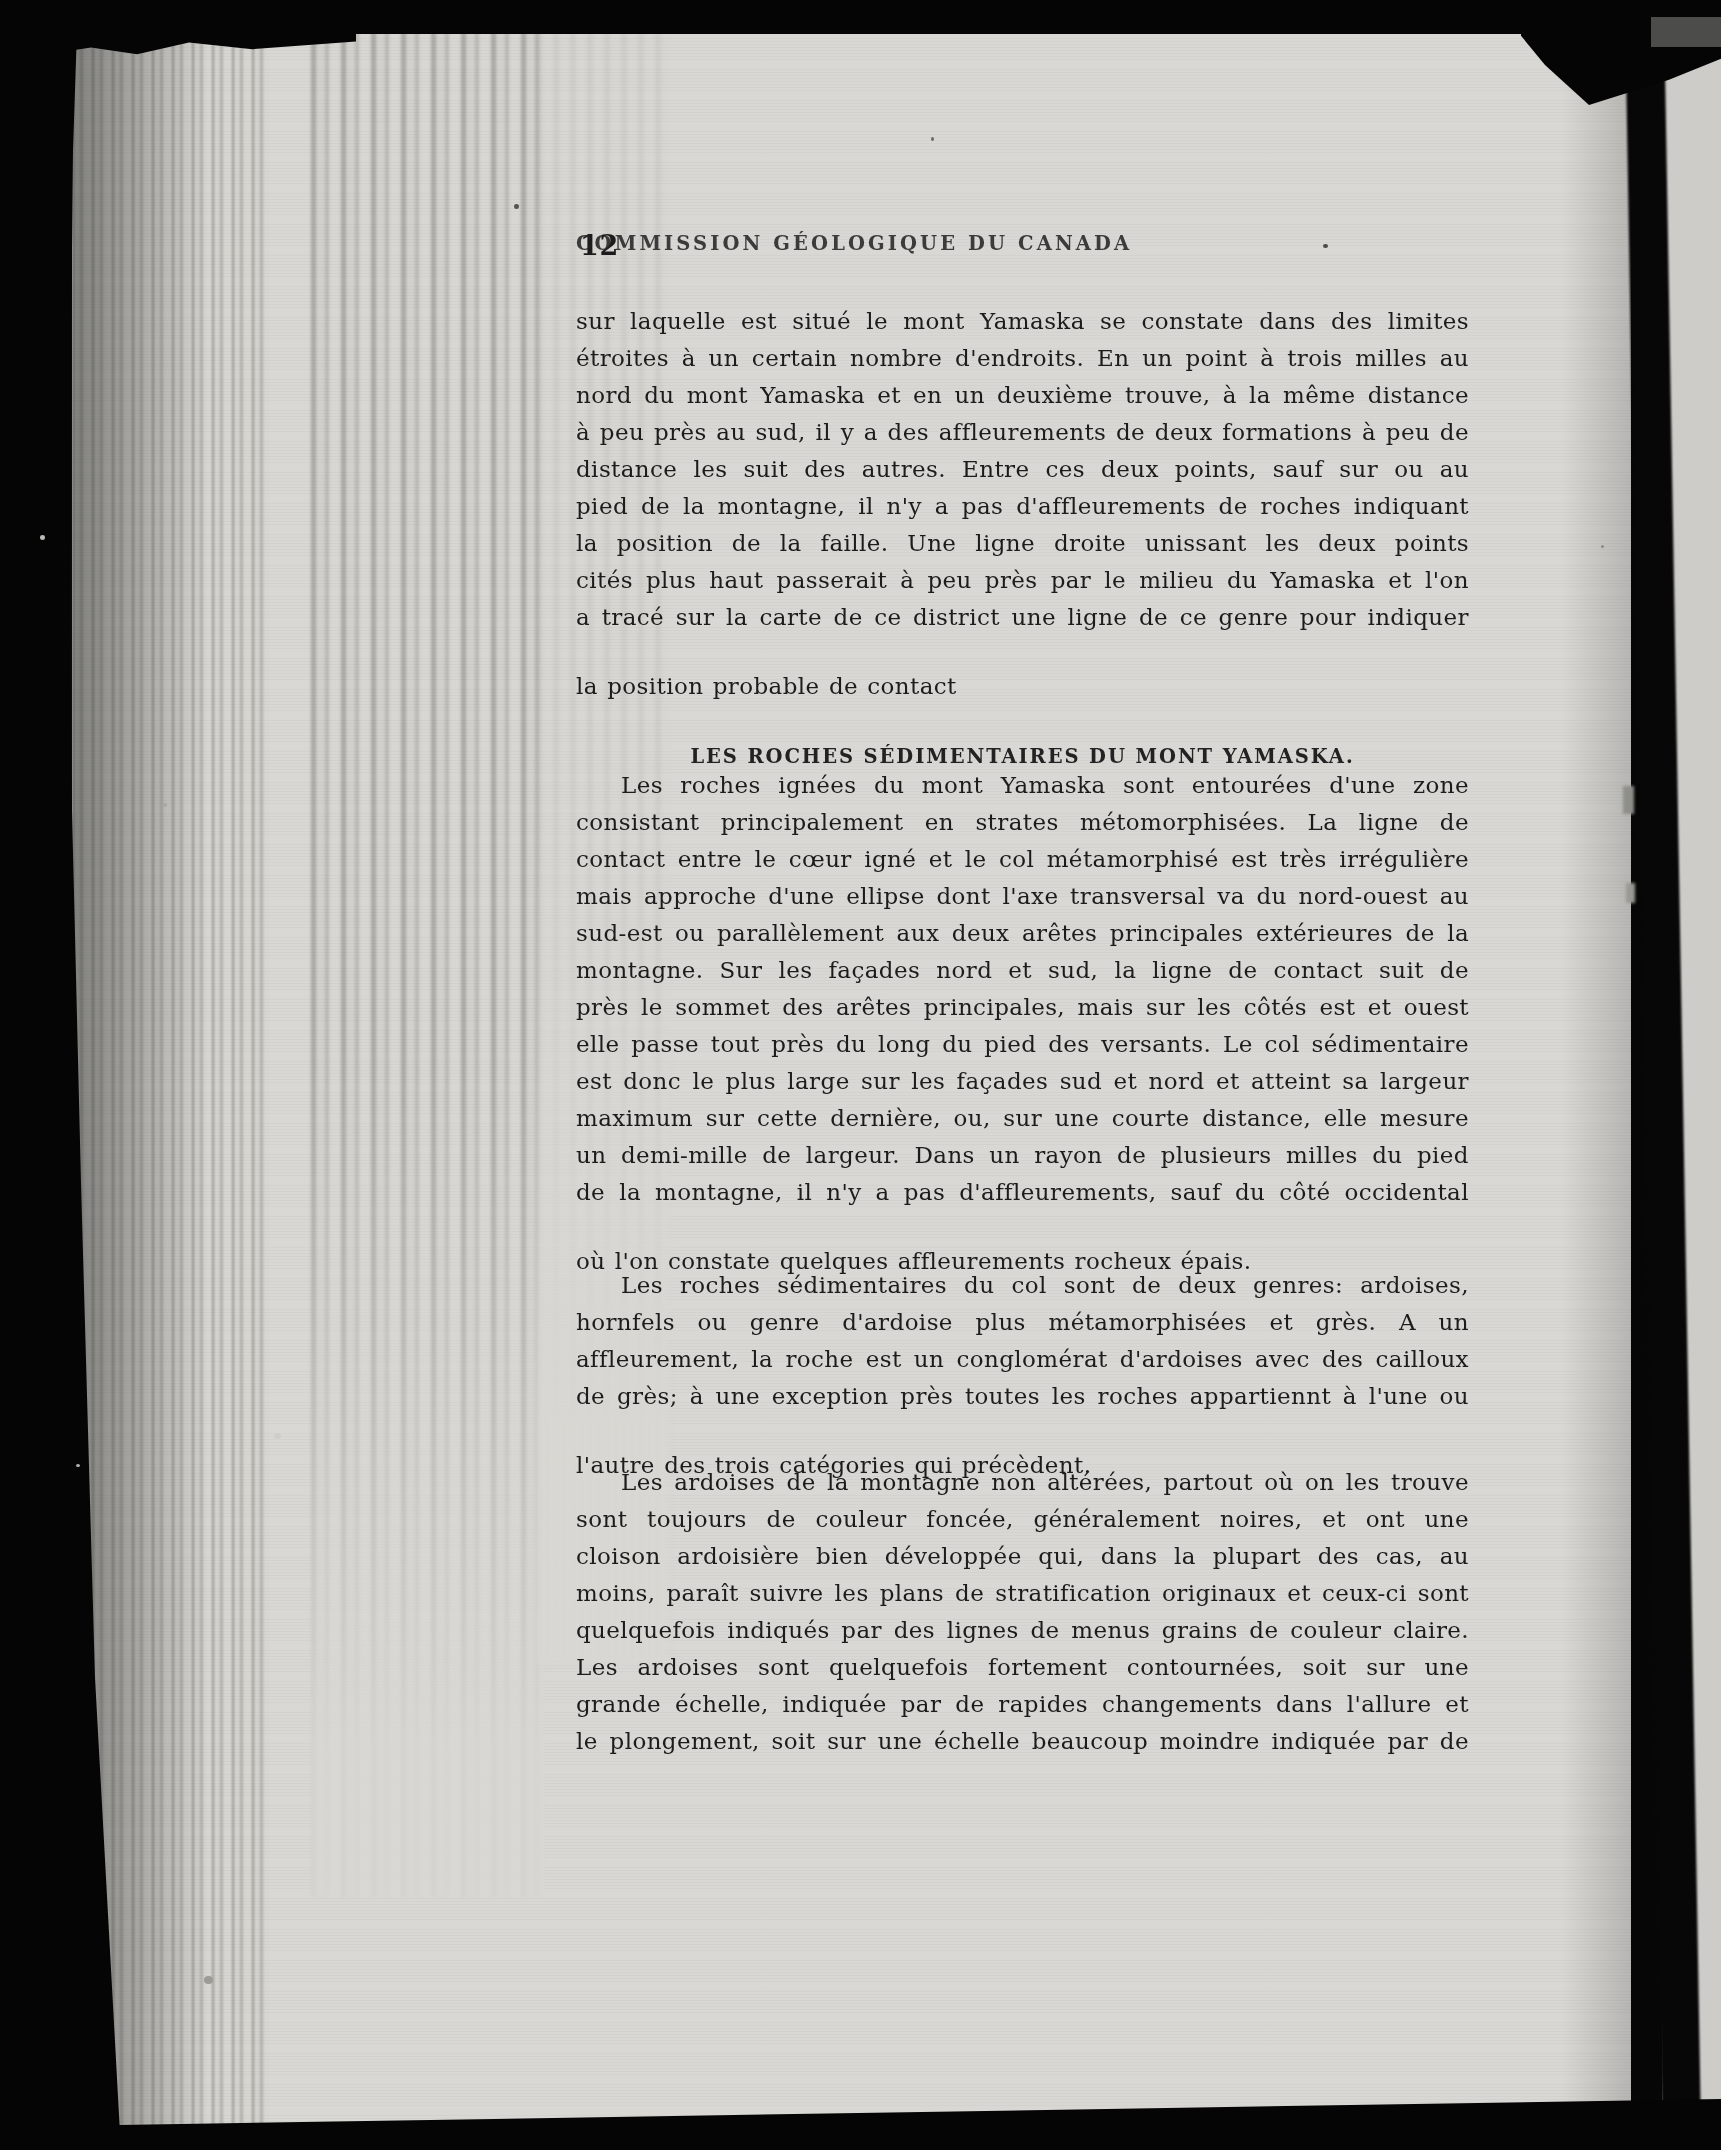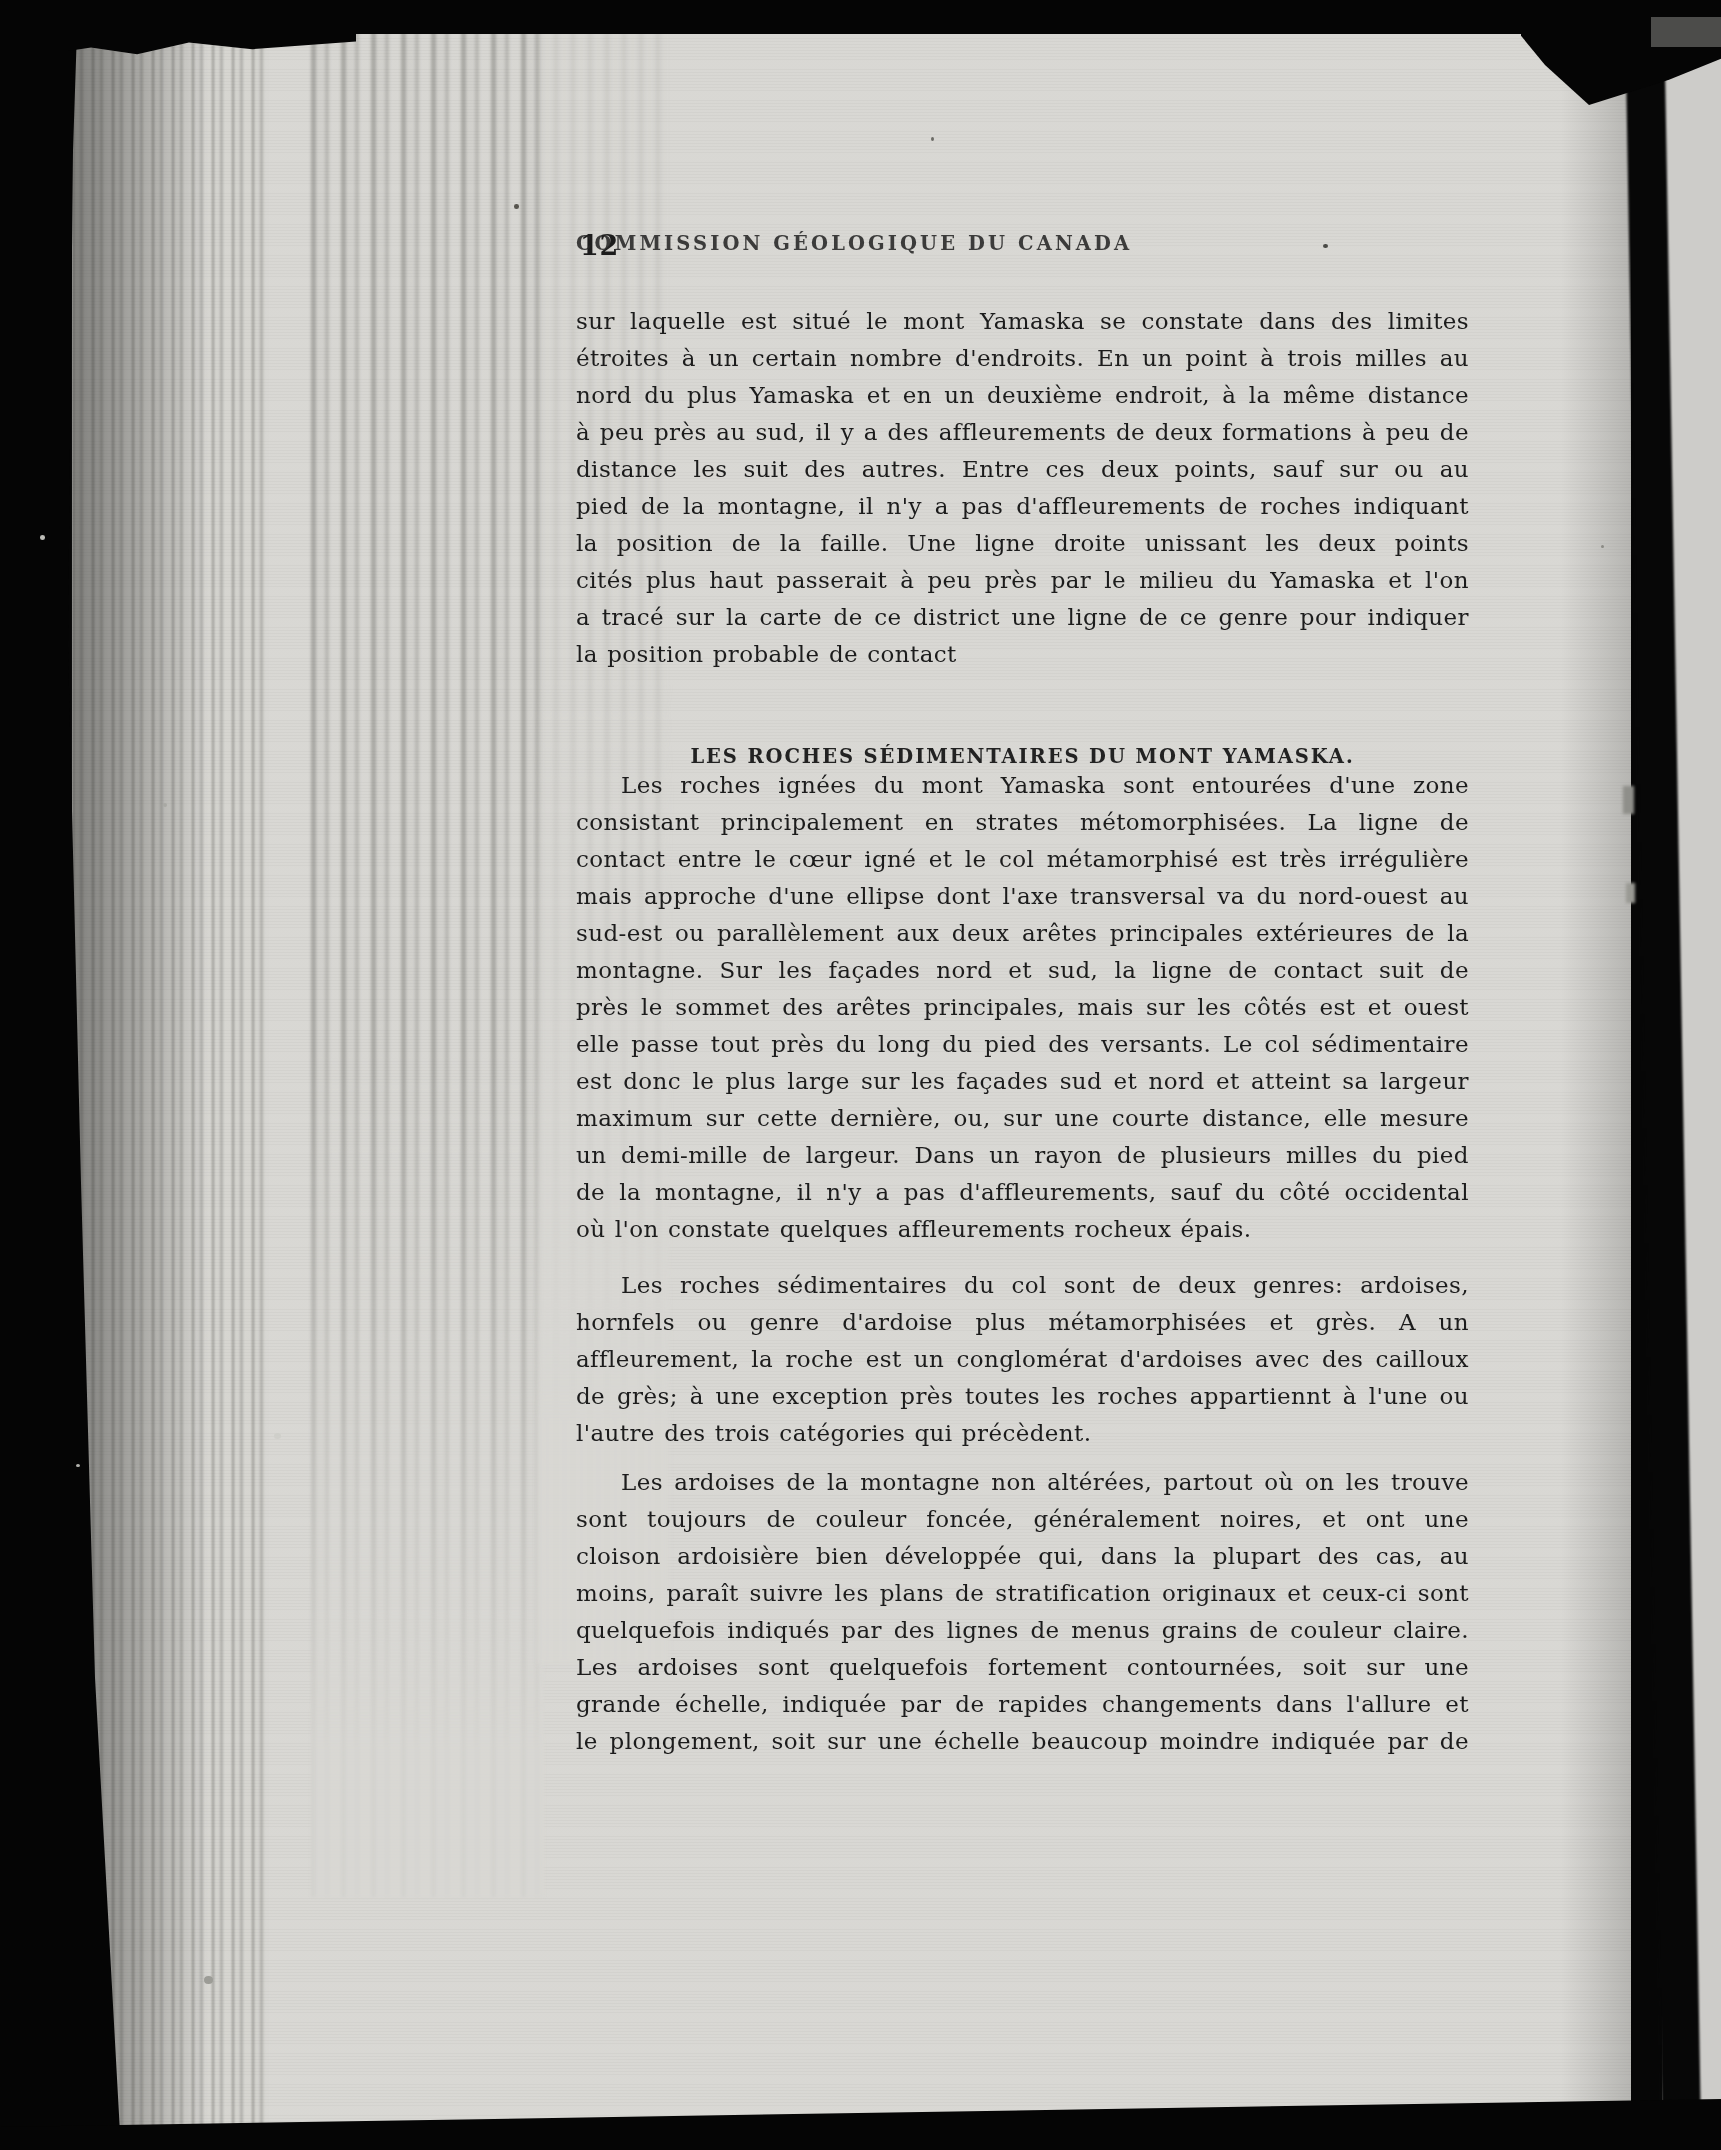--- a/index.html
+++ b/index.html
@@ -48,21 +48,21 @@
   
   .speck{position:absolute;border-radius:50%;}
   
   #text-layer{position:absolute;left:0;top:0;width:1721px;height:2151px;color:#1c1c1c;filter:blur(0.3px);}
   #page-number{position:absolute;left:580px;top:230px;font-size:27px;font-weight:bold;letter-spacing:0.8px;}
   #running-header{position:absolute;left:576px;top:232px;width:893px;text-align:left;
      font-size:19.5px;font-weight:bold;letter-spacing:3.1px;color:#262626;opacity:.88;}
   #header-dot{position:absolute;left:1323px;top:244px;width:4.7px;height:3.9px;background:#4a4a46;border-radius:50%;}
   .para{position:absolute;left:576px;width:893px;font-size:23px;letter-spacing:0.4px;word-spacing:1.6px;}
   .line{height:37px;line-height:37px;text-align:justify;text-align-last:justify;overflow:hidden;}
-  .line.last{text-align-last:left;}
+  .line.last{text-align-last:left;margin-top:32px;}
   .line.indent{padding-left:45px;}
   #section-heading{position:absolute;left:576px;top:745px;width:893px;text-align:center;
      font-size:19.5px;font-weight:bold;letter-spacing:1.9px;color:#222;}
 </style>
 </head>
 <body>
 
 <div id="canvas">
 
   <div id="right-strip"></div>
@@ -73,21 +73,21 @@
   <div id="smear2"></div>
 
   <div id="text-layer">
     <div id="page-number">12</div>
     <div id="running-header">COMMISSION GÉOLOGIQUE DU CANADA</div>
     <div id="header-dot"></div>
 
     <div class="para" style="top:303px">
         <div class="line">sur laquelle est situé le mont Yamaska se constate dans des limites</div>
         <div class="line">étroites à un certain nombre d'endroits.  En un point à trois milles au</div>
-        <div class="line">nord du plus Yamaska et en un deuxième endroit, à la même distance</div>
+        <div class="line">nord du mont Yamaska et en un deuxième trouve, à la même distance</div>
         <div class="line">à peu près au sud, il y a des affleurements de deux formations à peu de</div>
         <div class="line">distance les suit des autres.  Entre ces deux points, sauf sur ou au</div>
         <div class="line">pied de la montagne, il n'y a pas d'affleurements de roches indiquant</div>
         <div class="line">la position de la faille.  Une ligne droite unissant les deux points</div>
         <div class="line">cités plus haut passerait à peu près par le milieu du Yamaska et l'on</div>
         <div class="line">a tracé sur la carte de ce district une ligne de ce genre pour indiquer</div>
         <div class="line last">la position probable de contact</div>
       </div>
 
     <div id="section-heading">LES ROCHES SÉDIMENTAIRES DU MONT YAMASKA.</div>

